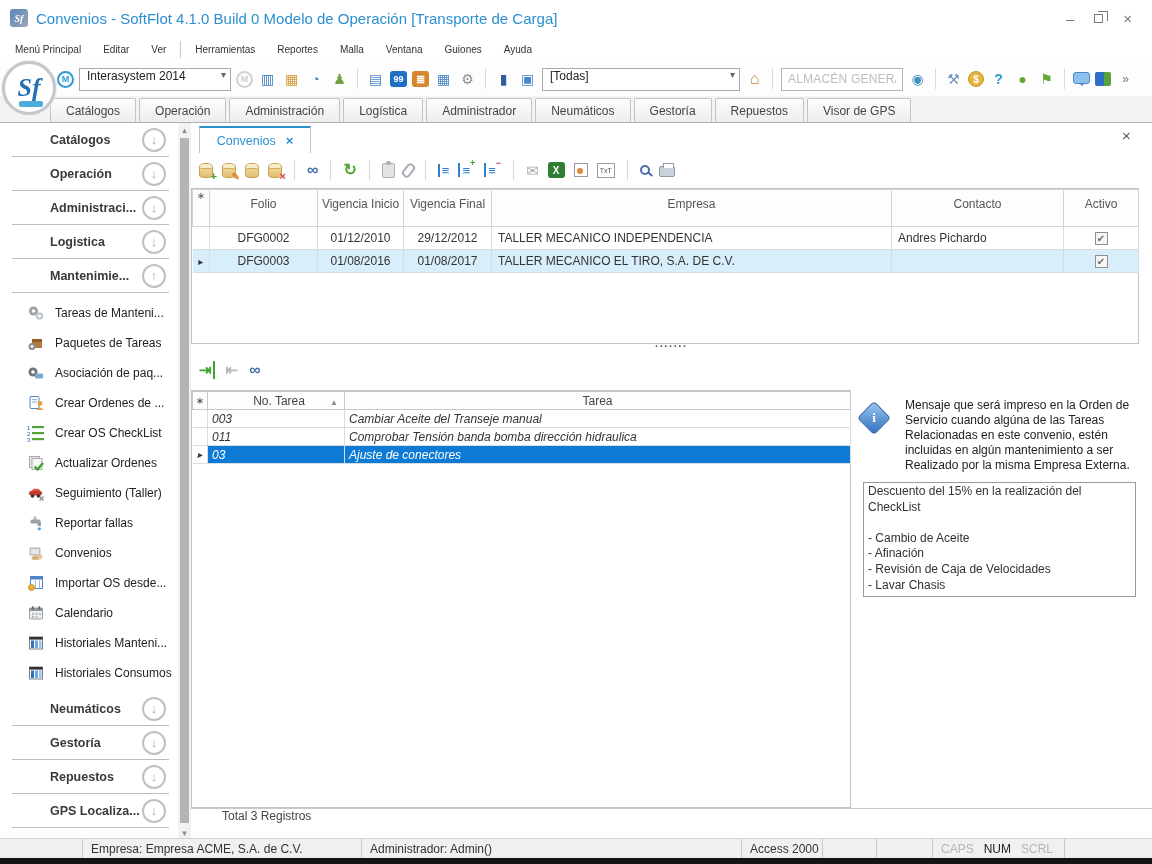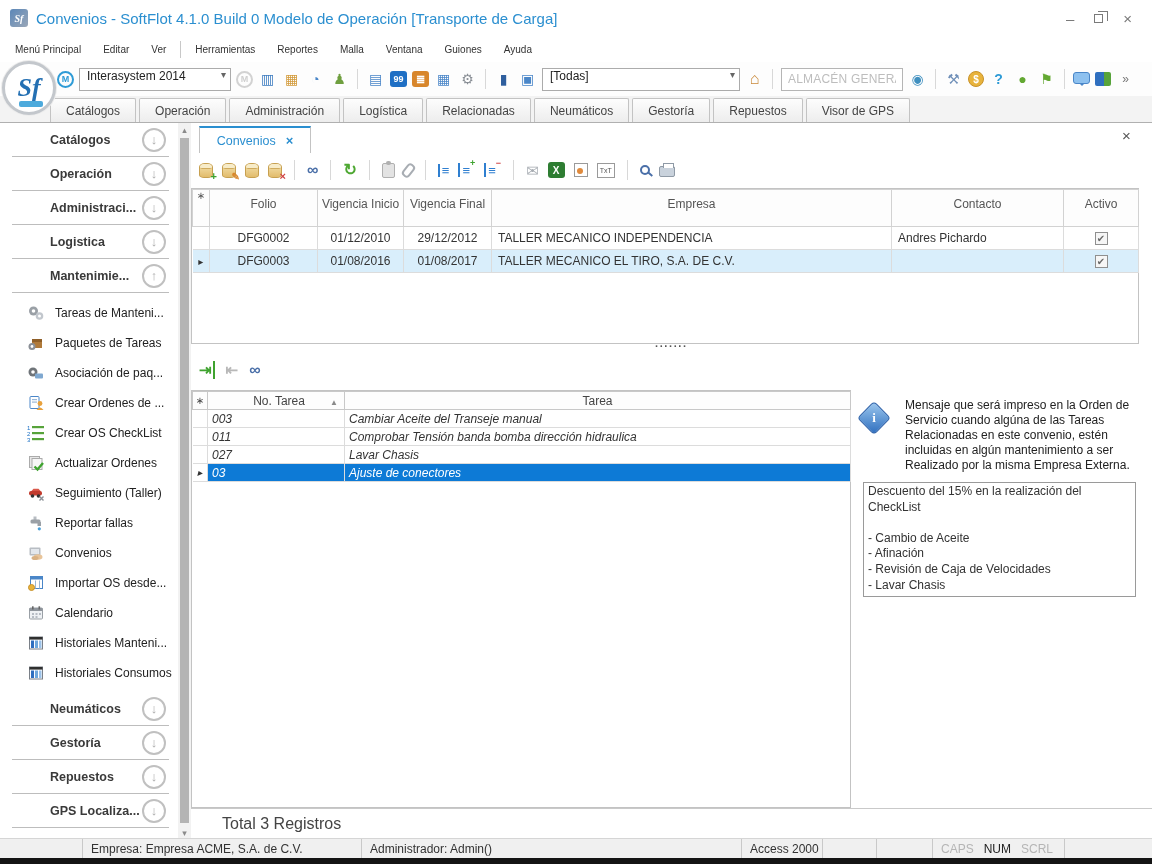--- a/index.html
+++ b/index.html
@@ -175,22 +175,22 @@
   .info-diamond span { position:absolute; inset:0; transform:rotate(-45deg); color:#fff;
                        font:bold 13px "Liberation Serif",serif; display:flex;
                        align-items:center; justify-content:center; }
   .info-text { position:absolute; top:398px; left:905px; width:240px; font-size:12px;
                color:#222; line-height:1.24; }
   .msg-box { position:absolute; top:482px; left:863px; width:273px; height:115px;
              border:1px solid #9a9a9a; background:#fff; padding:1px 4px; font-size:12px;
              color:#333; line-height:1.3; white-space:pre-line; overflow:hidden; }
 
   .total-bar { position:absolute; top:808px; left:191px; width:961px; height:30px;
-               border-top:1px solid #c9c9c9; display:flex; align-items:center;
-               padding-left:31px; font-size:16px; color:#444; background:#fff; }
+               border-top:1px solid #c9c9c9; display:flex; 
+               padding-left:31px; font-size:12px; color:#444; background:#fff; }
 
   
   .statusbar { position:absolute; top:838px; left:0; width:1152px; height:20px; background:#f0f0f0;
                border-top:1px solid #d5d5d5; display:flex; align-items:center; font-size:12px; color:#333; }
   .scell { height:100%; display:flex; align-items:center; padding:0 8px;
            border-right:1px solid #c9c9c9; white-space:nowrap; overflow:hidden; }
   .locks { gap:10px; color:#b5b5b5; }
   .locks .on { color:#222; }
   .bottom-edge { position:absolute; top:858px; left:0; width:1152px; height:6px; background:#141414; }
 </style>
@@ -260,21 +260,21 @@
   <span class="tbi" style="color:#777;font-size:12px">»</span>
 </div>
 
 <div class="logo">Sf</div>
 
 <div class="tabstrip">
   <span class="mtab">Catálogos</span>
   <span class="mtab">Operación</span>
   <span class="mtab">Administración</span>
   <span class="mtab">Logística</span>
-  <span class="mtab">Relacionadas</span>
+  <span class="mtab">Administrador</span>
   <span class="mtab">Neumáticos</span>
   <span class="mtab">Gestoría</span>
   <span class="mtab">Repuestos</span>
   <span class="mtab">Visor de GPS</span>
 </div>
 
 <div class="sidebar">
   <div class="side-header">
     <span class="lbl">Catálogos</span>
     <span class="circle-arrow">↓</span>
@@ -595,25 +595,20 @@
         <td class="selcell"></td>
         <td>003</td>
         <td>Cambiar Aceite del Transeje manual</td>
       </tr>
       <tr>
         <td class="selcell"></td>
         <td>011</td>
         <td>Comprobar Tensión banda bomba dirección hidraulica</td>
       </tr>
       <tr>
-        <td class="selcell"></td>
-        <td>027</td>
-        <td>Lavar Chasis</td>
-      </tr>
-      <tr>
         <td class="selcell">▸</td>
         <td class="sel">03</td>
         <td class="sel">Ajuste de conectores</td>
       </tr>
     </tbody>
   </table>
 </div>
 
 <div class="info-diamond">
     <span>i</span>

